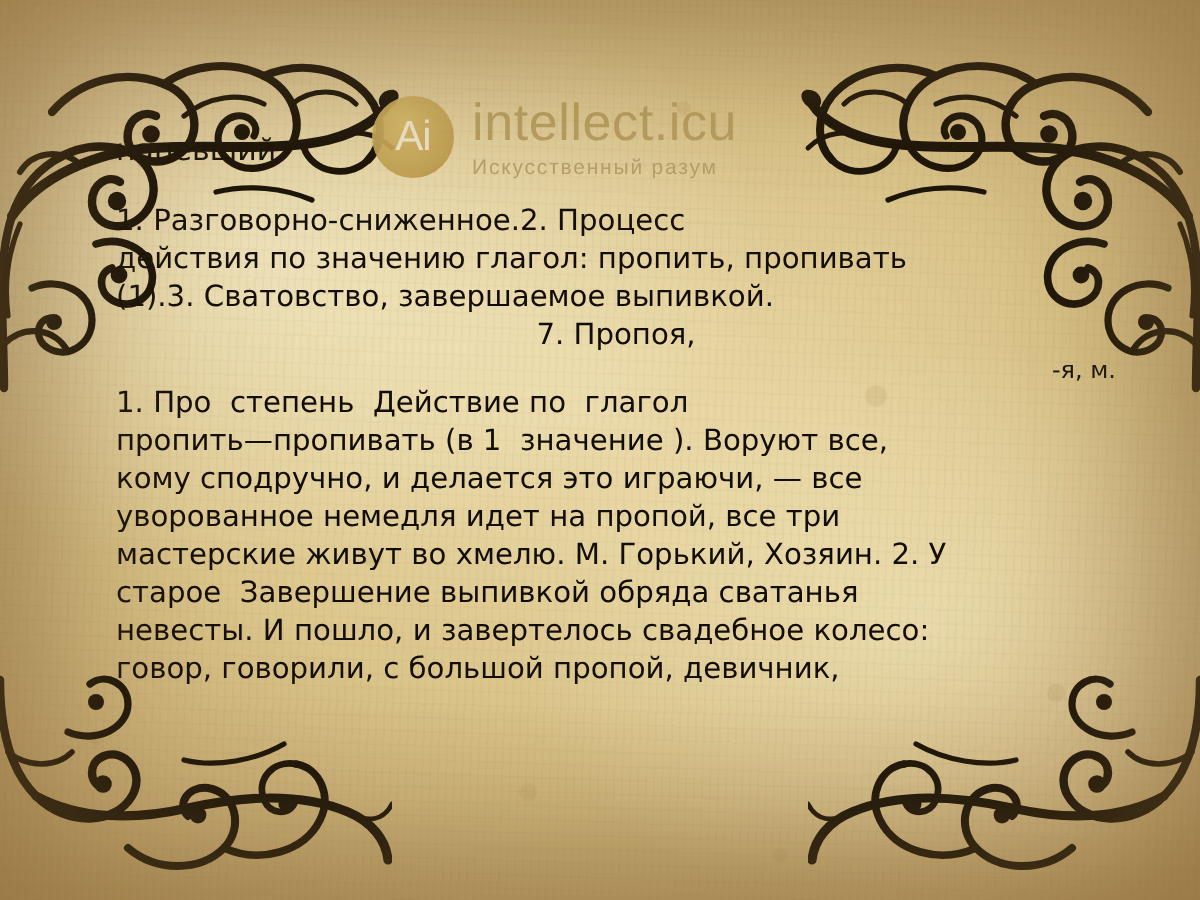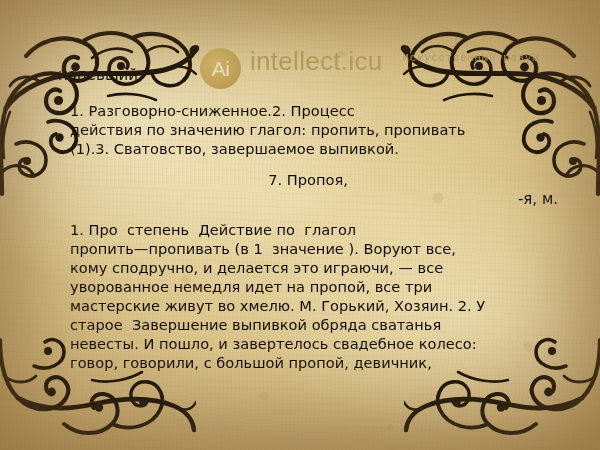--- a/index.html
+++ b/index.html
@@ -41,55 +41,55 @@
   }
   
   .orn{position:absolute;pointer-events:none;}
   .orn svg{display:block;}
   .orn.tl{left:-4px;top:12px;}
   .orn.tr{right:-4px;top:12px;transform:scaleX(-1);}
   .orn.bl{left:-4px;bottom:-4px;transform:scaleY(-1);}
   .orn.br{right:-4px;bottom:-4px;transform:scale(-1,-1);}
   
   #watermark{
-    position:absolute;left:200px;top:48px;display:flex;align-items:flex-start;gap:9px;
+    position:absolute;left:186px;top:48px;display:flex;align-items:center;gap:9px;
     pointer-events:none;
   }
   .wm-badge{
     width:41px;height:41px;border-radius:50%;
     background:radial-gradient(circle at 38% 32%, #d8bc6c, #c1a052 70%, #ab8b40);
     display:flex;align-items:center;justify-content:center;
     opacity:.92;
   }
   .wm-badge span{
     font-family:"Liberation Sans", sans-serif;
     font-size:21px;color:#f4ecd2;font-weight:400;letter-spacing:-.5px;
   }
-  .wm-text{display:flex;flex-direction:row;line-height:1;}
+  .wm-text{display:flex;flex-direction:column;line-height:1;}
   .wm-main{
     font-family:"Liberation Sans", sans-serif;
     font-size:26px;color:#b8a061;letter-spacing:.3px;opacity:.95;
   }
   .wm-sub{
-    font-family:Liberation Mono, monospace;
-    font-size:10.5px;color:#b5a069;letter-spacing:.9px;margin-top:5px;opacity:.92;margin-left:20px;
+    font-family:Liberation Sans, sans-serif;
+    font-size:10.5px;color:#b5a069;letter-spacing:.9px;margin-top:5px;opacity:.92;
   }
   
   #content{position:absolute;left:58px;top:66px;width:500px;}
   .headword{
     font-family:"DejaVu Sans", sans-serif;
     font-size:15px;color:#15100a;line-height:1.25;margin-bottom:17px;
   }
   .para{
     font-family:"DejaVu Sans", sans-serif;
     font-size:14.6px;color:#120d07;line-height:1.30;
-    margin:12px;white-space:pre-wrap;
+    margin:0;white-space:pre-wrap;
   }
   .right-tag{text-align:right;font-family:"DejaVu Sans", sans-serif;
-    font-size:15px;color:#120d07;line-height:1.30;}
+    font-size:12px;color:#120d07;line-height:1.30;}
   .center-tag{text-align:center;font-family:"DejaVu Sans", sans-serif;
     font-size:14.6px;color:#120d07;line-height:1.30;}
 </style>
 </head>
 <body>
 
 <div id="stage">
 
   <div class="grain g1"></div>
   <div class="grain g2"></div>

